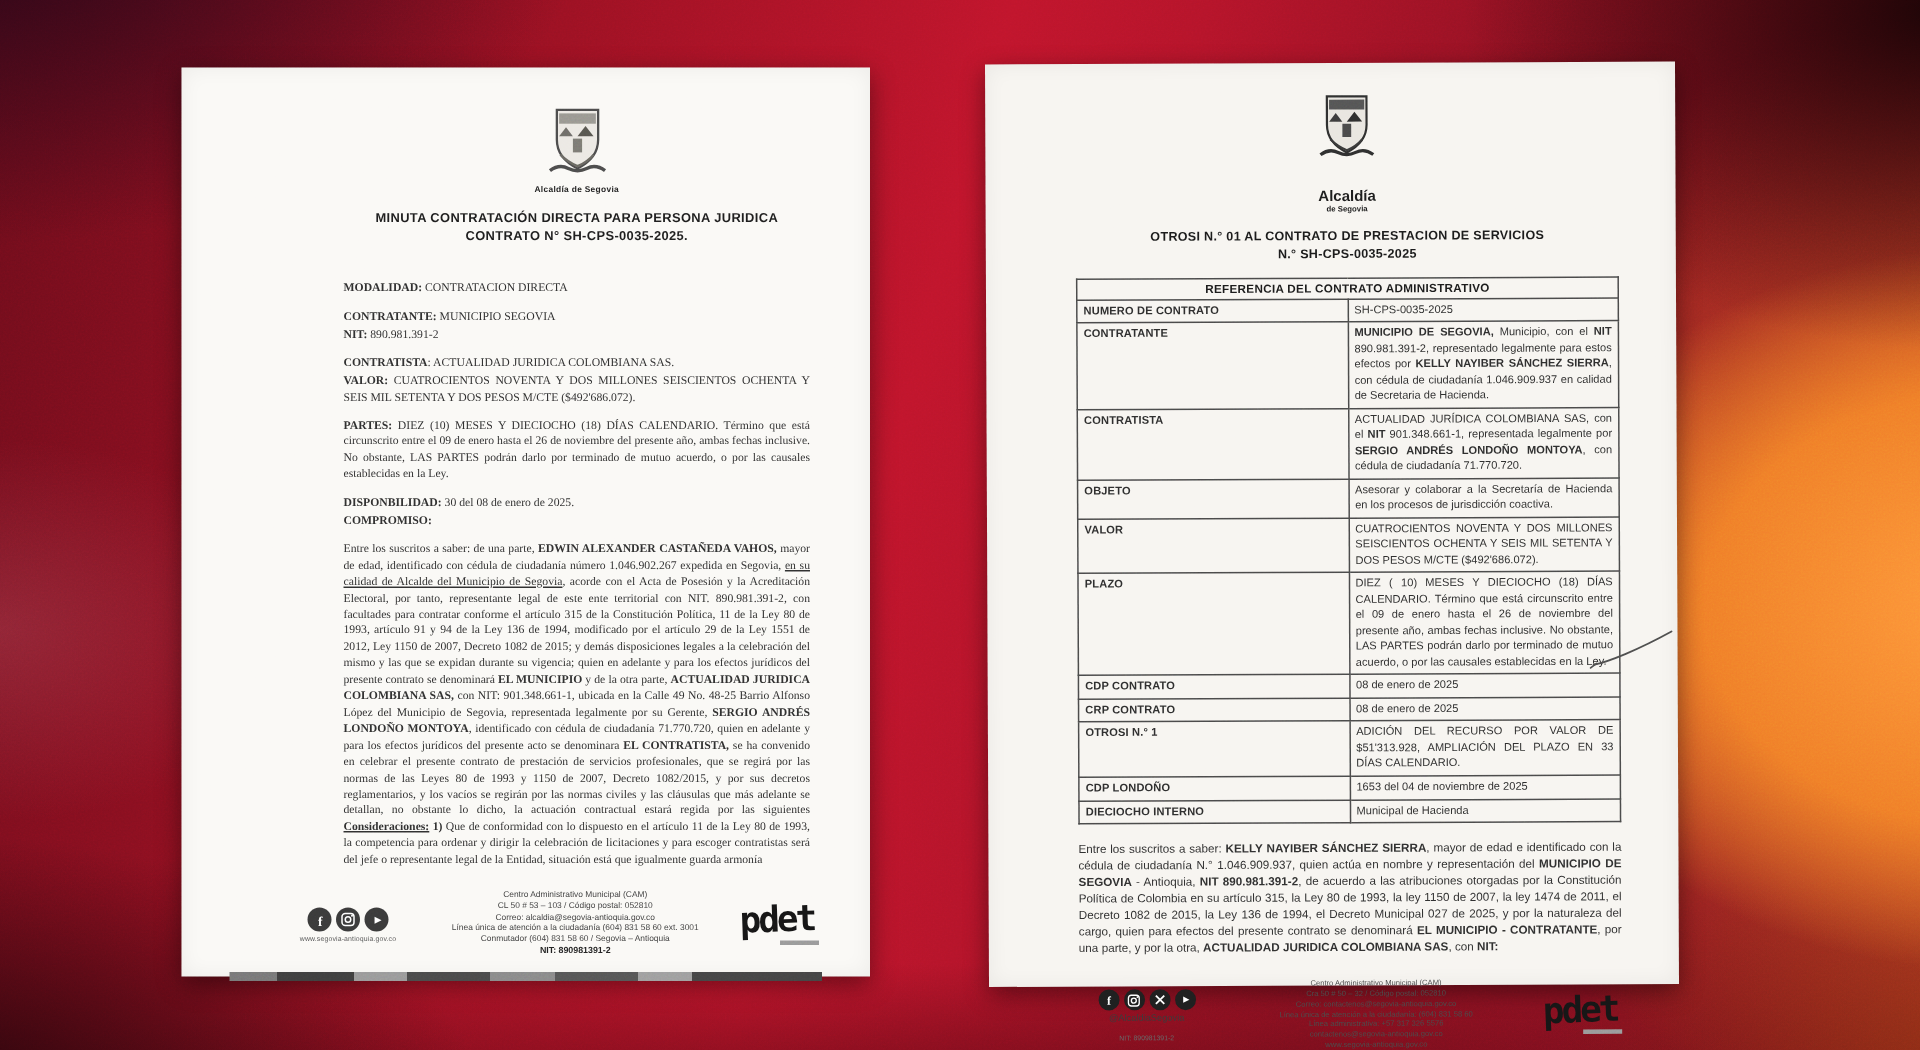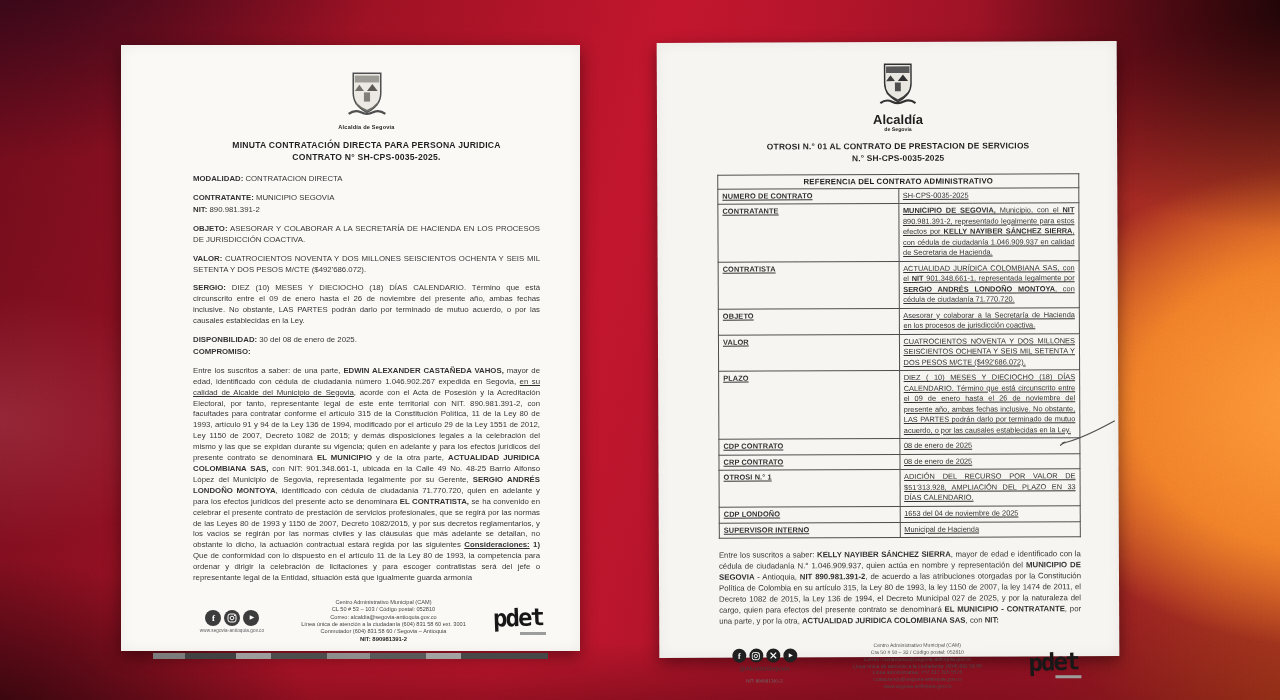--- a/index.html
+++ b/index.html
@@ -21,27 +21,27 @@
   .noise{position:absolute;inset:0;z-index:40;opacity:.14;mix-blend-mode:overlay;pointer-events:none;}
 
   .page{position:absolute;background:#faf9f6;box-shadow:0 5px 16px rgba(0,0,0,.45), inset 0 0 14px rgba(0,0,0,.06);color:#2b2b2b;}
   .page-left{left:121px;top:45px;width:459px;height:606px;}
   .page-right{left:658px;top:42px;width:460px;height:615px;background:#f7f5f1;transform:rotate(-.25deg);}
 
   
   .crest{display:flex;flex-direction:column;align-items:center;}
   .crest svg{display:block;}
   .crest-cap{font-size:5.6px;font-weight:bold;color:#222;margin-top:1px;letter-spacing:.2px;}
-  .crest-cap2{font-size:13px;font-weight:bold;color:#1d1d1d;line-height:1;margin-top:1px;}
+  .crest-cap2{font-size:10px;font-weight:bold;color:#1d1d1d;line-height:1;margin-top:15px;}
   .crest-cap3{font-size:5.2px;font-weight:bold;color:#1d1d1d;line-height:1;margin-top:1px;}
 
   
-  .l-content{padding:26px 40px 0 72px;}
+  .l-content{padding:26px 40px 0 108px;}
   .doc-title{text-align:center;font-weight:bold;font-size:8.6px;line-height:1.4;letter-spacing:.25px;margin-top:9px;color:#1e1e1e;}
-  .blocks{margin-top:11px;font-size:7.8px;line-height:1.40;text-align:justify;color:#303030;}
+  .blocks{margin-top:24px;font-size:7.8px;line-height:1.40;text-align:justify;color:#303030;font-family:Liberation Serif, serif;}
   .blk{margin-bottom:8px;}
   .blk.tight{margin-bottom:1px;}
   .b{font-weight:bold;}
   .u{text-decoration:underline;}
 
   
   .footer{display:flex;align-items:center;gap:8px;}
   .l-footer{padding:7px 26px 0 58px;margin-top:6px;}
   .social{display:flex;flex-direction:column;align-items:center;width:106px;flex:none;}
   .icon-row{display:flex;gap:3px;}
@@ -55,21 +55,21 @@
   .pdet-sub{height:3px;width:26px;background:#9a9a9a;margin:2px 0 0 38px;}
   .stripe-bar{height:6px;width:86%;margin:9px auto 0 auto;
     background:linear-gradient(90deg,#787878 0%,#787878 8%,#3f3f3f 8%,#3f3f3f 21%,#9a9a9a 21%,#9a9a9a 30%,#4a4a4a 30%,#4a4a4a 44%,#8a8a8a 44%,#8a8a8a 55%,#565656 55%,#565656 69%,#9f9f9f 69%,#9f9f9f 78%,#454545 78%,#454545 100%);}
 
   
   .r-content{padding:20px 38px 0 60px;position:relative;}
   .r-title{text-align:center;font-weight:bold;font-size:8.4px;line-height:1.45;letter-spacing:.2px;margin-top:8px;color:#1b1b1b;}
   table.doc-table{border-collapse:collapse;width:100%;margin-top:9px;table-layout:fixed;}
   .doc-table th,.doc-table td{border:1px solid #4a4a4a;padding:2px 4px;vertical-align:top;}
   .doc-table th{font-size:7.8px;font-weight:bold;text-align:center;letter-spacing:.2px;color:#1b1b1b;padding:2px 2px;}
-  .doc-table td{font-size:7.4px;line-height:1.42;color:#2e2e2e;text-decoration:underline;}
+  .doc-table td{font-size:7.4px;line-height:1.42;color:#2e2e2e;}
   .doc-table td.lbl{width:112px;font-weight:600;letter-spacing:.1px;}
   .doc-table td.val{text-align:justify;}
   .r-para{margin-top:11px;font-size:7.8px;line-height:1.42;text-align:justify;color:#303030;}
   .r-footer{padding:8px 30px 0 52px;margin-top:8px;}
   .r-social .sicon{background:#1f1f1f;}
   .handle{font-size:6.2px;color:#3a3a3a;margin-top:2px;}
   .tiny-nit{font-size:4.6px;color:#666;margin-top:7px;}
   .rf-lines{flex:1;text-align:center;font-size:5.1px;line-height:1.32;color:#4a4a4a;}
   .pen-svg{position:absolute;left:0;top:0;pointer-events:none;}
 </style>
@@ -94,23 +94,23 @@
 
     <div class="doc-title">
       <div>MINUTA CONTRATACIÓN DIRECTA PARA PERSONA JURIDICA</div>
       <div>CONTRATO N° SH-CPS-0035-2025.</div>
     </div>
 
     <div class="blocks">
       <div class="blk"><span class="b">MODALIDAD:</span><span> CONTRATACION DIRECTA</span></div>
       <div class="blk tight"><span class="b">CONTRATANTE:</span><span> MUNICIPIO SEGOVIA</span></div>
       <div class="blk"><span class="b">NIT:</span><span> 890.981.391-2</span></div>
-      <div class="blk"><span class="b">OBJETO:</span><span> ASESORAR Y COLABORAR A LA SECRETARÍA DE HACIENDA EN LOS PROCESOS DE JURISDICCIÓN COACTIVA.</span></div>
+      <div class="blk tight"><span class="b">CONTRATISTA</span><span>: ACTUALIDAD JURIDICA COLOMBIANA SAS.</span></div>
       <div class="blk"><span class="b">VALOR:</span><span> CUATROCIENTOS NOVENTA Y DOS MILLONES SEISCIENTOS OCHENTA Y SEIS MIL SETENTA Y DOS PESOS M/CTE ($492'686.072).</span></div>
-      <div class="blk"><span class="b">SERGIO:</span><span> DIEZ (10) MESES Y DIECIOCHO (18) DÍAS CALENDARIO. Término que está circunscrito entre el 09 de enero hasta el 26 de noviembre del presente año, ambas fechas inclusive. No obstante, LAS PARTES podrán darlo por terminado de mutuo acuerdo, o por las causales establecidas en la Ley.</span></div>
+      <div class="blk"><span class="b">PARTES:</span><span> DIEZ (10) MESES Y DIECIOCHO (18) DÍAS CALENDARIO. Término que está circunscrito entre el 09 de enero hasta el 26 de noviembre del presente año, ambas fechas inclusive. No obstante, LAS PARTES podrán darlo por terminado de mutuo acuerdo, o por las causales establecidas en la Ley.</span></div>
       <div class="blk tight"><span class="b">DISPONBILIDAD:</span><span> 30 del 08 de enero de 2025.</span></div>
       <div class="blk"><span class="b">COMPROMISO:</span></div>
       <div class="blk"><span>Entre los suscritos a saber: de una parte, </span><span class="b">EDWIN ALEXANDER CASTAÑEDA VAHOS,</span><span> mayor de edad, identificado con cédula de ciudadanía número 1.046.902.267 expedida en Segovia, </span><span class="u">en su calidad de Alcalde del Municipio de Segovia</span><span>, acorde con el Acta de Posesión y la Acreditación Electoral, por tanto, representante legal de este ente territorial con NIT. 890.981.391-2, con facultades para contratar conforme el artículo 315 de la Constitución Política, 11 de la Ley 80 de 1993, artículo 91 y 94 de la Ley 136 de 1994, modificado por el artículo 29 de la Ley 1551 de 2012, Ley 1150 de 2007, Decreto 1082 de 2015; y demás disposiciones legales a la celebración del mismo y las que se expidan durante su vigencia; quien en adelante y para los efectos jurídicos del presente contrato se denominará </span><span class="b">EL MUNICIPIO</span><span> y de la otra parte, </span><span class="b">ACTUALIDAD JURIDICA COLOMBIANA SAS,</span><span> con NIT: 901.348.661-1, ubicada en la Calle 49 No. 48-25 Barrio Alfonso López del Municipio de Segovia, representada legalmente por su Gerente, </span><span class="b">SERGIO ANDRÉS LONDOÑO MONTOYA</span><span>, identificado con cédula de ciudadanía 71.770.720, quien en adelante y para los efectos jurídicos del presente acto se denominara </span><span class="b">EL CONTRATISTA,</span><span> se ha convenido en celebrar el presente contrato de prestación de servicios profesionales, que se regirá por las normas de las Leyes 80 de 1993 y 1150 de 2007, Decreto 1082/2015, y por sus decretos reglamentarios, y los vacíos se regirán por las normas civiles y las cláusulas que más adelante se detallan, no obstante lo dicho, la actuación contractual estará regida por las siguientes </span><span class="b u">Consideraciones:</span><span class="b"> 1)</span><span> Que de conformidad con lo dispuesto en el artículo 11 de la Ley 80 de 1993, la competencia para ordenar y dirigir la celebración de licitaciones y para escoger contratistas será del jefe o representante legal de la Entidad, situación está que igualmente guarda armonía</span></div>
     </div>
   </div>
 
   <div class="footer l-footer">
     <div class="social">
       <div class="icon-row">
         <span class="sicon">
@@ -210,21 +210,21 @@
           </tr>
       <tr>
             <td class="lbl">OTROSI N.° 1</td>
             <td class="val"><span>ADICIÓN DEL RECURSO POR VALOR DE $51'313.928, AMPLIACIÓN DEL PLAZO EN 33 DÍAS CALENDARIO.</span></td>
           </tr>
       <tr>
             <td class="lbl">CDP LONDOÑO</td>
             <td class="val"><span>1653 del 04 de noviembre de 2025</span></td>
           </tr>
       <tr>
-            <td class="lbl">SUPERVISOR INTERNO</td>
+            <td class="lbl">DIECIOCHO INTERNO</td>
             <td class="val"><span>Municipal de Hacienda</span></td>
           </tr>
     </tbody>
       </table>
 
     <div class="r-para"><span>Entre los suscritos a saber: </span><span class="b">KELLY NAYIBER SÁNCHEZ SIERRA</span><span>, mayor de edad e identificado con la cédula de ciudadanía N.° 1.046.909.937, quien actúa en nombre y representación del </span><span class="b">MUNICIPIO DE SEGOVIA</span><span> - Antioquia, </span><span class="b">NIT 890.981.391-2</span><span>, de acuerdo a las atribuciones otorgadas por la Constitución Política de Colombia en su artículo 315, la Ley 80 de 1993, la ley 1150 de 2007, la ley 1474 de 2011, el Decreto 1082 de 2015, la Ley 136 de 1994, el Decreto Municipal 027 de 2025, y por la naturaleza del cargo, quien para efectos del presente contrato se denominará </span><span class="b">EL MUNICIPIO - CONTRATANTE</span><span>, por una parte, y por la otra, </span><span class="b">ACTUALIDAD JURIDICA COLOMBIANA SAS</span><span>, con </span><span class="b">NIT:</span></div>
   </div>
 
   <svg class="pen-svg" width="460" height="615">
     <path d="M404,402 c10,-2 30,-10 52,-22" fill="none" stroke="#4e4e4e" stroke-width="1.3" stroke-linecap="round"></path>

